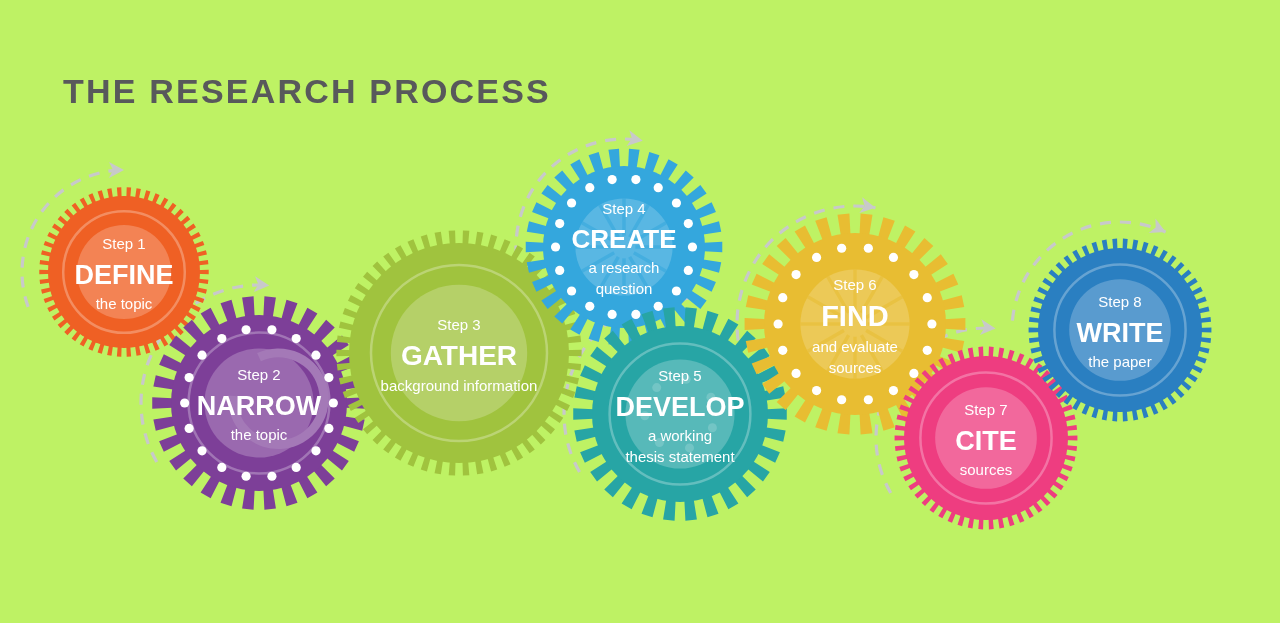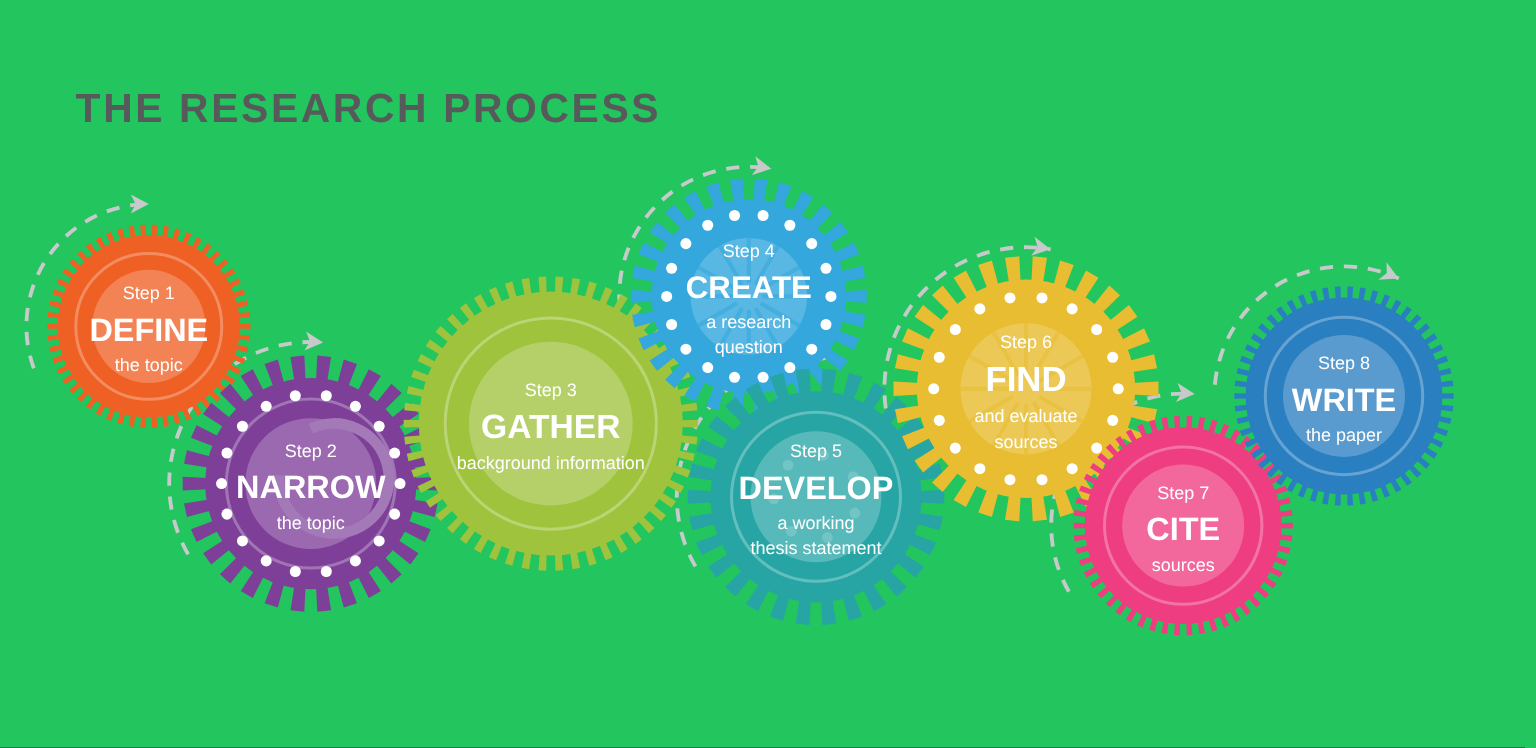--- a/index.html
+++ b/index.html
@@ -10,21 +10,21 @@
   body {
     width: 1280px;
     height: 623px;
     overflow: hidden;
     font-family: "Liberation Sans", sans-serif;
   }
   #stage {
     position: relative;
     width: 1280px;
     height: 623px;
-    background: #22c55e;
+    background: #bef264;
   }
   #title {
     position: absolute;
     left: 63px;
     top: 72px;
     font-family: "Liberation Sans", sans-serif;
     font-size: 34px;
     font-weight: bold;
     letter-spacing: 2.2px;
     color: #58595b;

